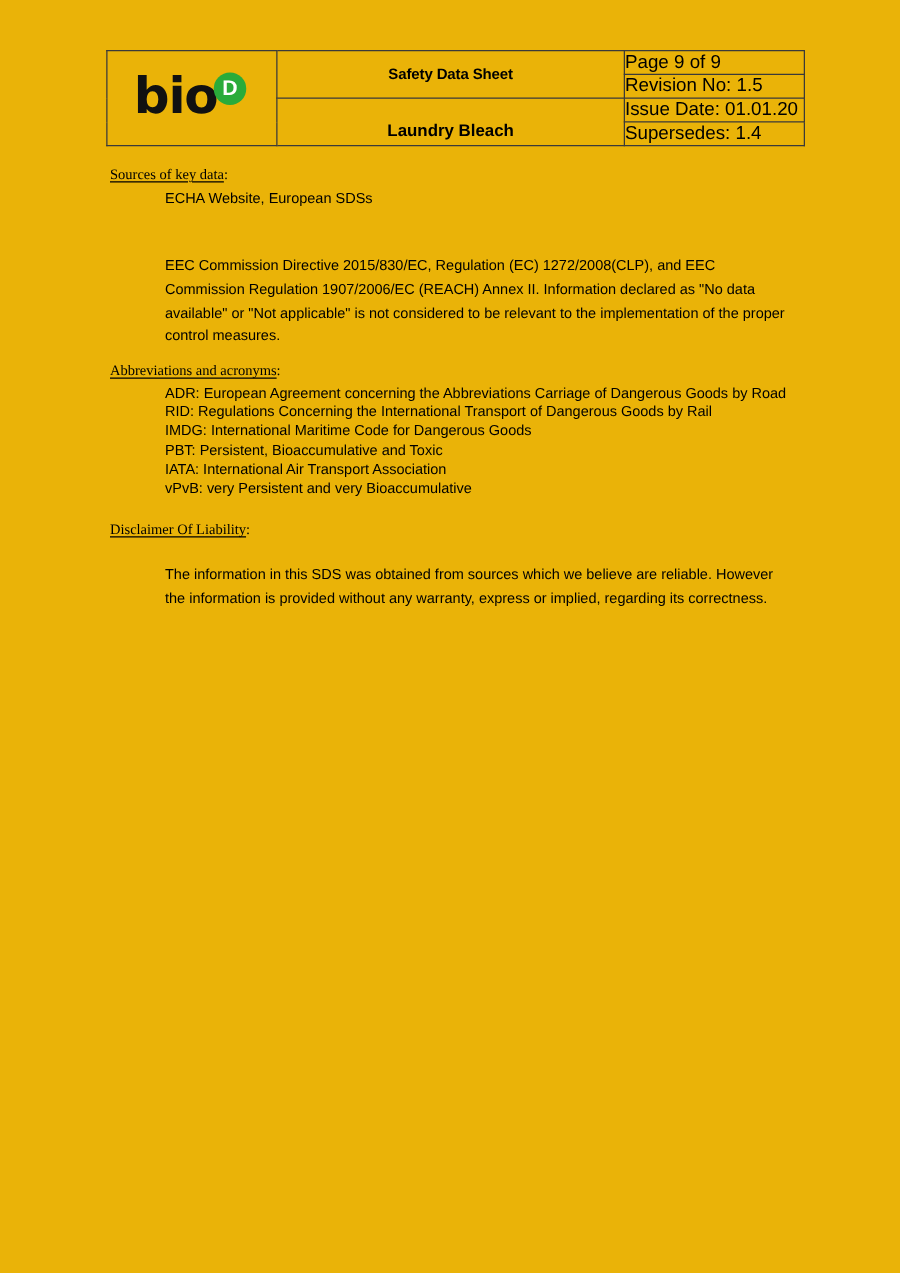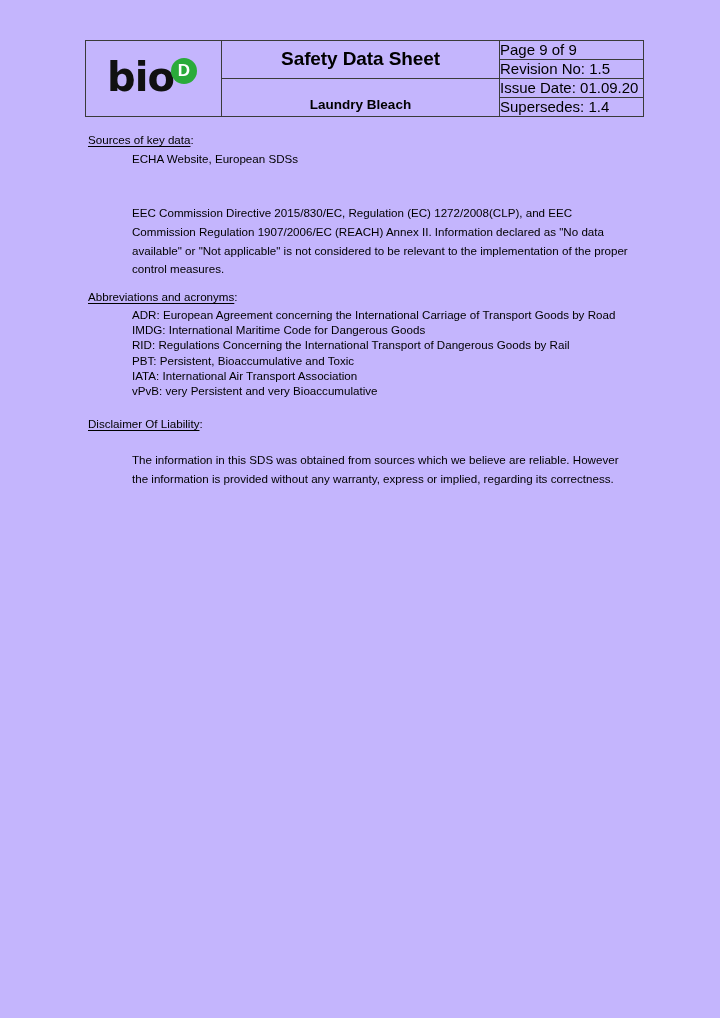--- a/index.html
+++ b/index.html
@@ -14,21 +14,21 @@
     font-family: "Liberation Sans", sans-serif;
     color: #000000;
     -webkit-font-smoothing: antialiased;
   }
 
   .page {
     position: absolute;
     left: 0; top: 0;
     width: 720px;
     height: 1018px;
-    background: #c4b5fd;
+    background: #eab308;
     overflow: hidden;
   }
 
   
   .header-table {
     position: absolute;
     left: 85px;
     top: 40px;
     width: 555px;
     border-collapse: collapse;
@@ -51,21 +51,21 @@
   }
   .cell-meta {
     width: 143px;
     padding: 1px 0 1px 6px;
     font-size: 15px;
     line-height: 16px;
     white-space: nowrap;
   }
 
   .title-main {
-    font-size: 19px;
+    font-size: 12px;
     font-weight: bold;
     letter-spacing: -0.1px;
     padding: 5px 0 6px 0;
     line-height: 24px;
   }
   .title-sub {
     font-size: 13.5px;
     font-weight: bold;
     line-height: 17px;
     padding: 3px 0 2px 0;
@@ -119,20 +119,21 @@
     width: 545px;
     font-size: 11.6px;
     line-height: 18.5px;
   }
 
   .heading {
     margin: 0;
     font-size: 11.6px;
     font-weight: normal;
     line-height: 18.5px;
+    font-family: Liberation Serif, serif;
   }
   .heading .u {
     text-decoration: underline;
     text-underline-offset: 2px;
   }
 
   .indent {
     margin: 0;
     padding-left: 44px;
     line-height: 18.5px;
@@ -178,21 +179,21 @@
       </td>
       <td class="cell-meta subcell">Page 9 of 9</td>
     </tr>
     <tr>
       <td class="cell-meta subcell">Revision No: 1.5</td>
     </tr>
     <tr>
       <td class="cell-title" rowspan="2">
         <div class="title-sub">Laundry Bleach</div>
       </td>
-      <td class="cell-meta subcell">Issue Date: 01.09.20</td>
+      <td class="cell-meta subcell">Issue Date: 01.01.20</td>
     </tr>
     <tr>
       <td class="cell-meta subcell">Supersedes: 1.4</td>
     </tr>
   </tbody>
     </table>
 
   <div class="body">
 
     <p class="heading"><span class="u">Sources of key data</span><span>:</span></p>
@@ -201,23 +202,23 @@
     <div class="gap-lg"></div>
 
 
     <div class="gap-md"></div>
 
     <p class="para">EEC Commission Directive 2015/830/EC, Regulation (EC) 1272/2008(CLP), and EEC Commission Regulation 1907/2006/EC (REACH) Annex II.   Information declared as "No data available" or "Not applicable" is not considered to be relevant to the implementation of the proper control measures.</p>
 
     <div class="gap-sm"></div>
 
     <p class="heading"><span class="u">Abbreviations and acronyms</span><span>:</span></p>
-    <p class="indent-tight">ADR: European Agreement concerning the International Carriage of Transport Goods by Road</p>
+    <p class="indent-tight">ADR: European Agreement concerning the Abbreviations Carriage of Dangerous Goods by Road</p>
+    <p class="indent-tight">RID: Regulations Concerning the International Transport of Dangerous Goods by Rail</p>
     <p class="indent-tight">IMDG: International Maritime Code for Dangerous Goods</p>
-    <p class="indent-tight">RID: Regulations Concerning the International Transport of Dangerous Goods by Rail</p>
     <p class="indent-tight">PBT: Persistent, Bioaccumulative and Toxic</p>
     <p class="indent-tight">IATA: International Air Transport Association</p>
     <p class="indent-tight">vPvB: very Persistent and very Bioaccumulative</p>
 
     <div class="gap-md"></div>
 
     <p class="heading"><span class="u">Disclaimer Of Liability</span><span>:</span></p>
 
     <div class="gap-md"></div>
 

